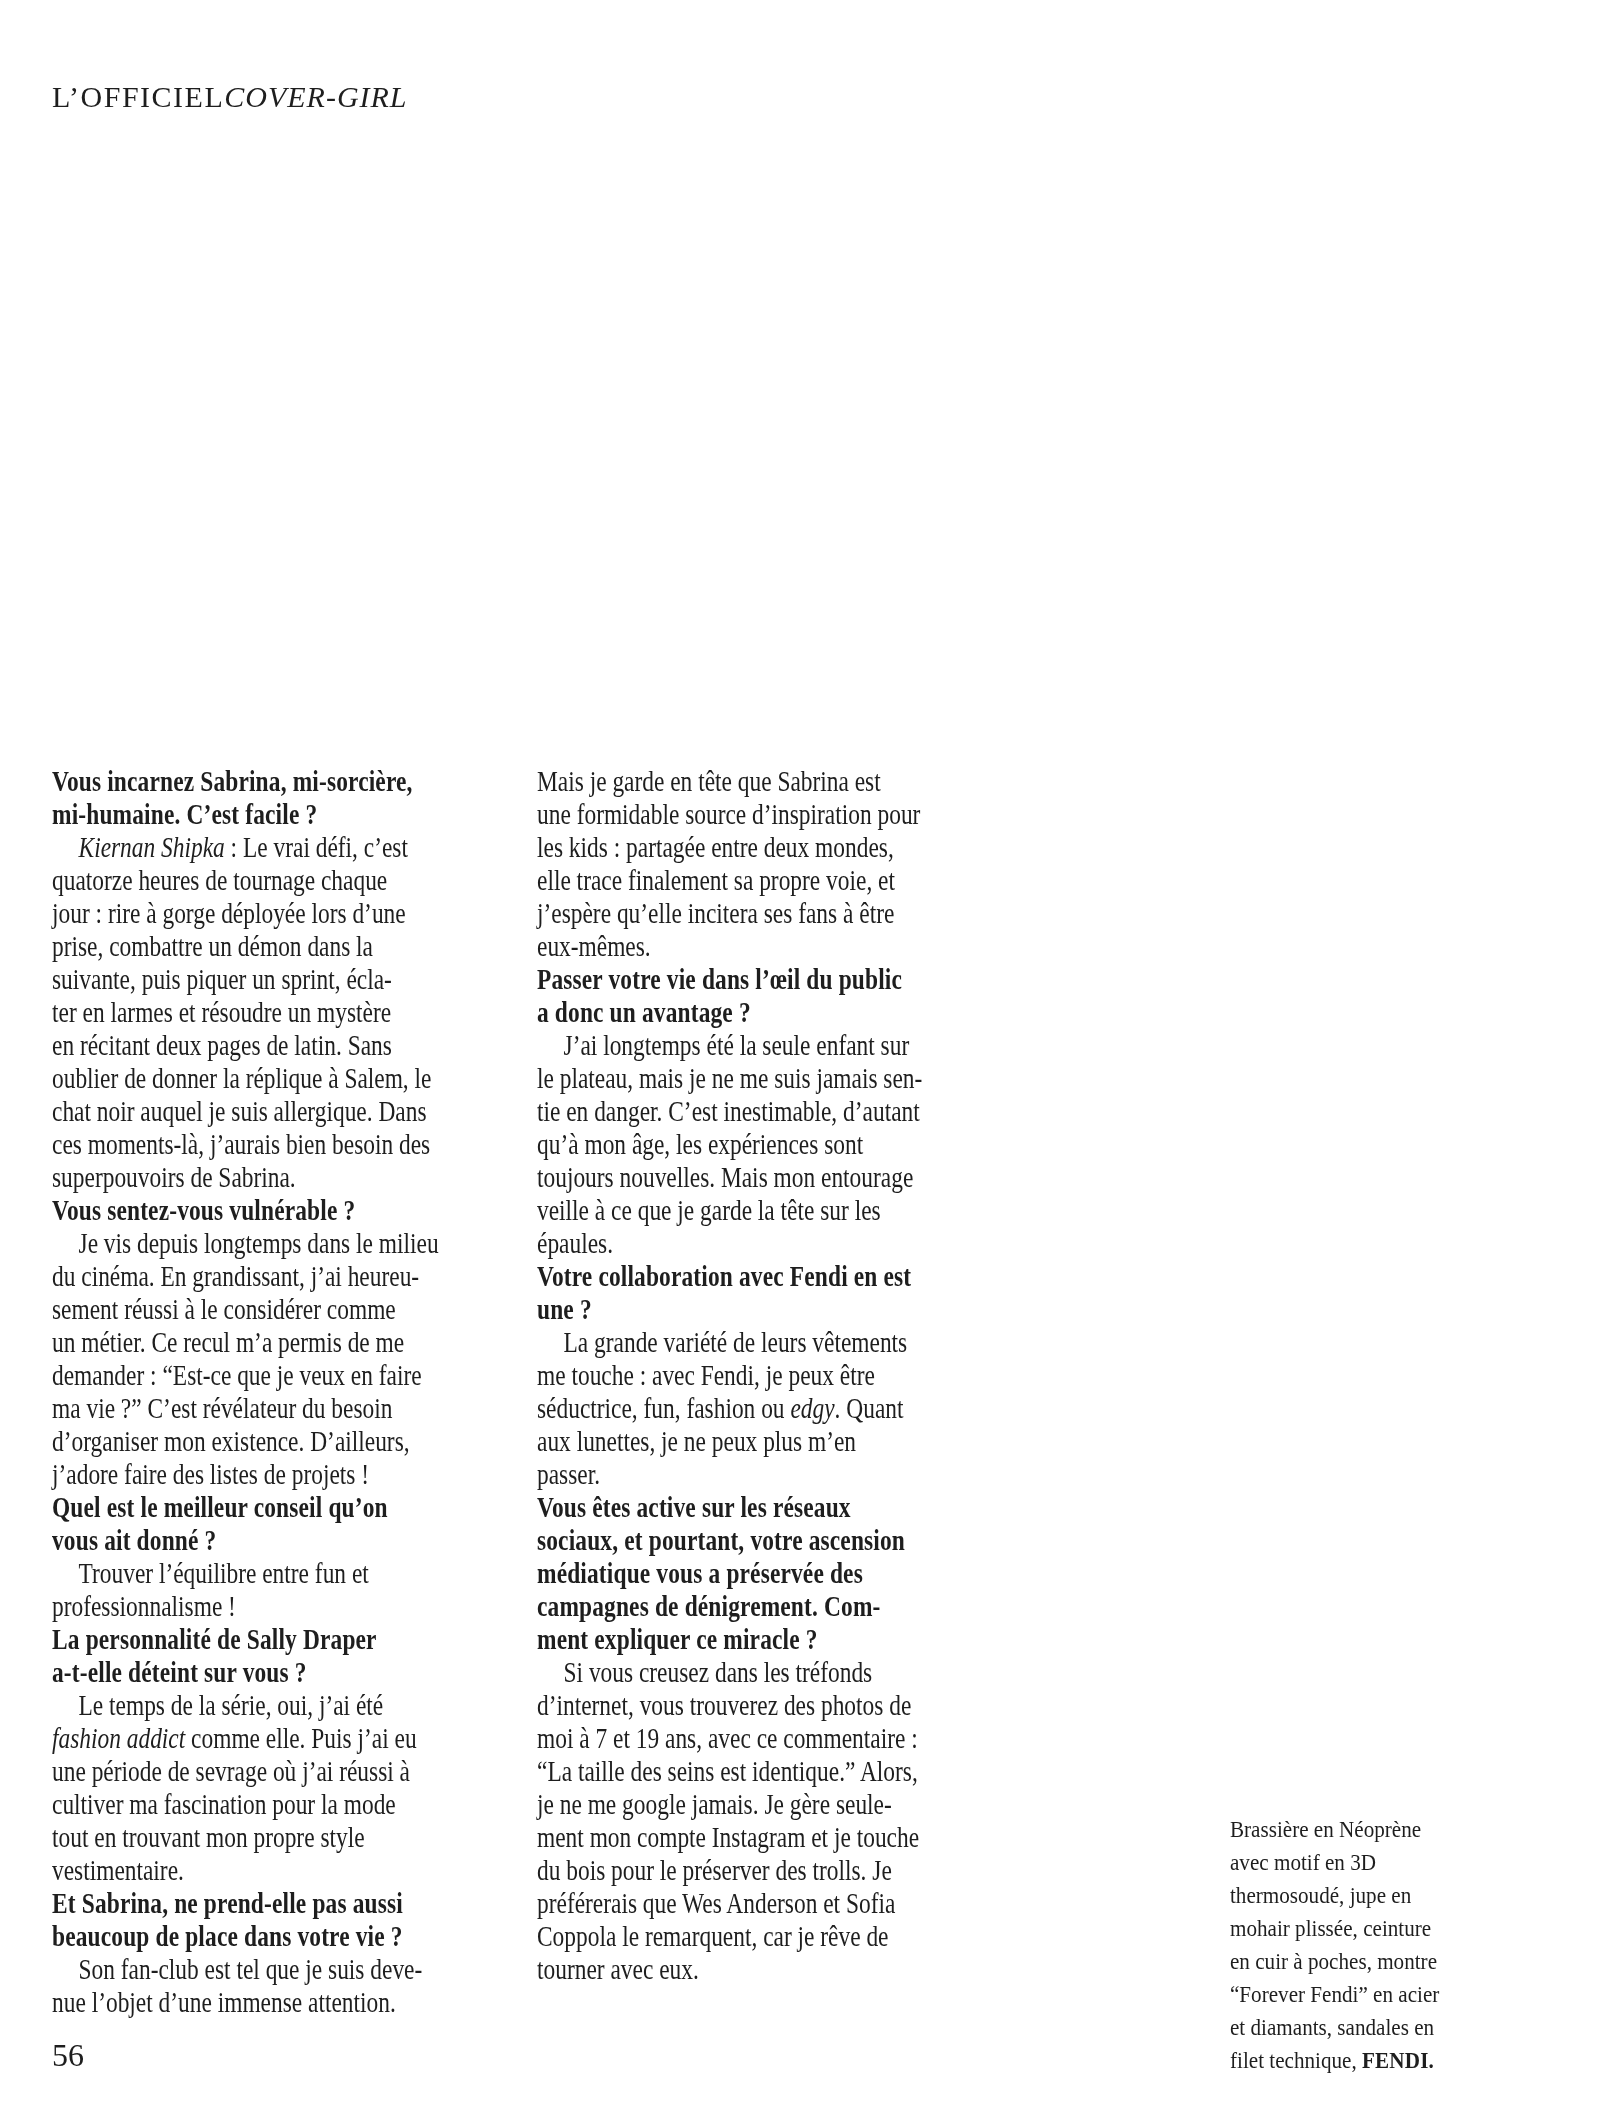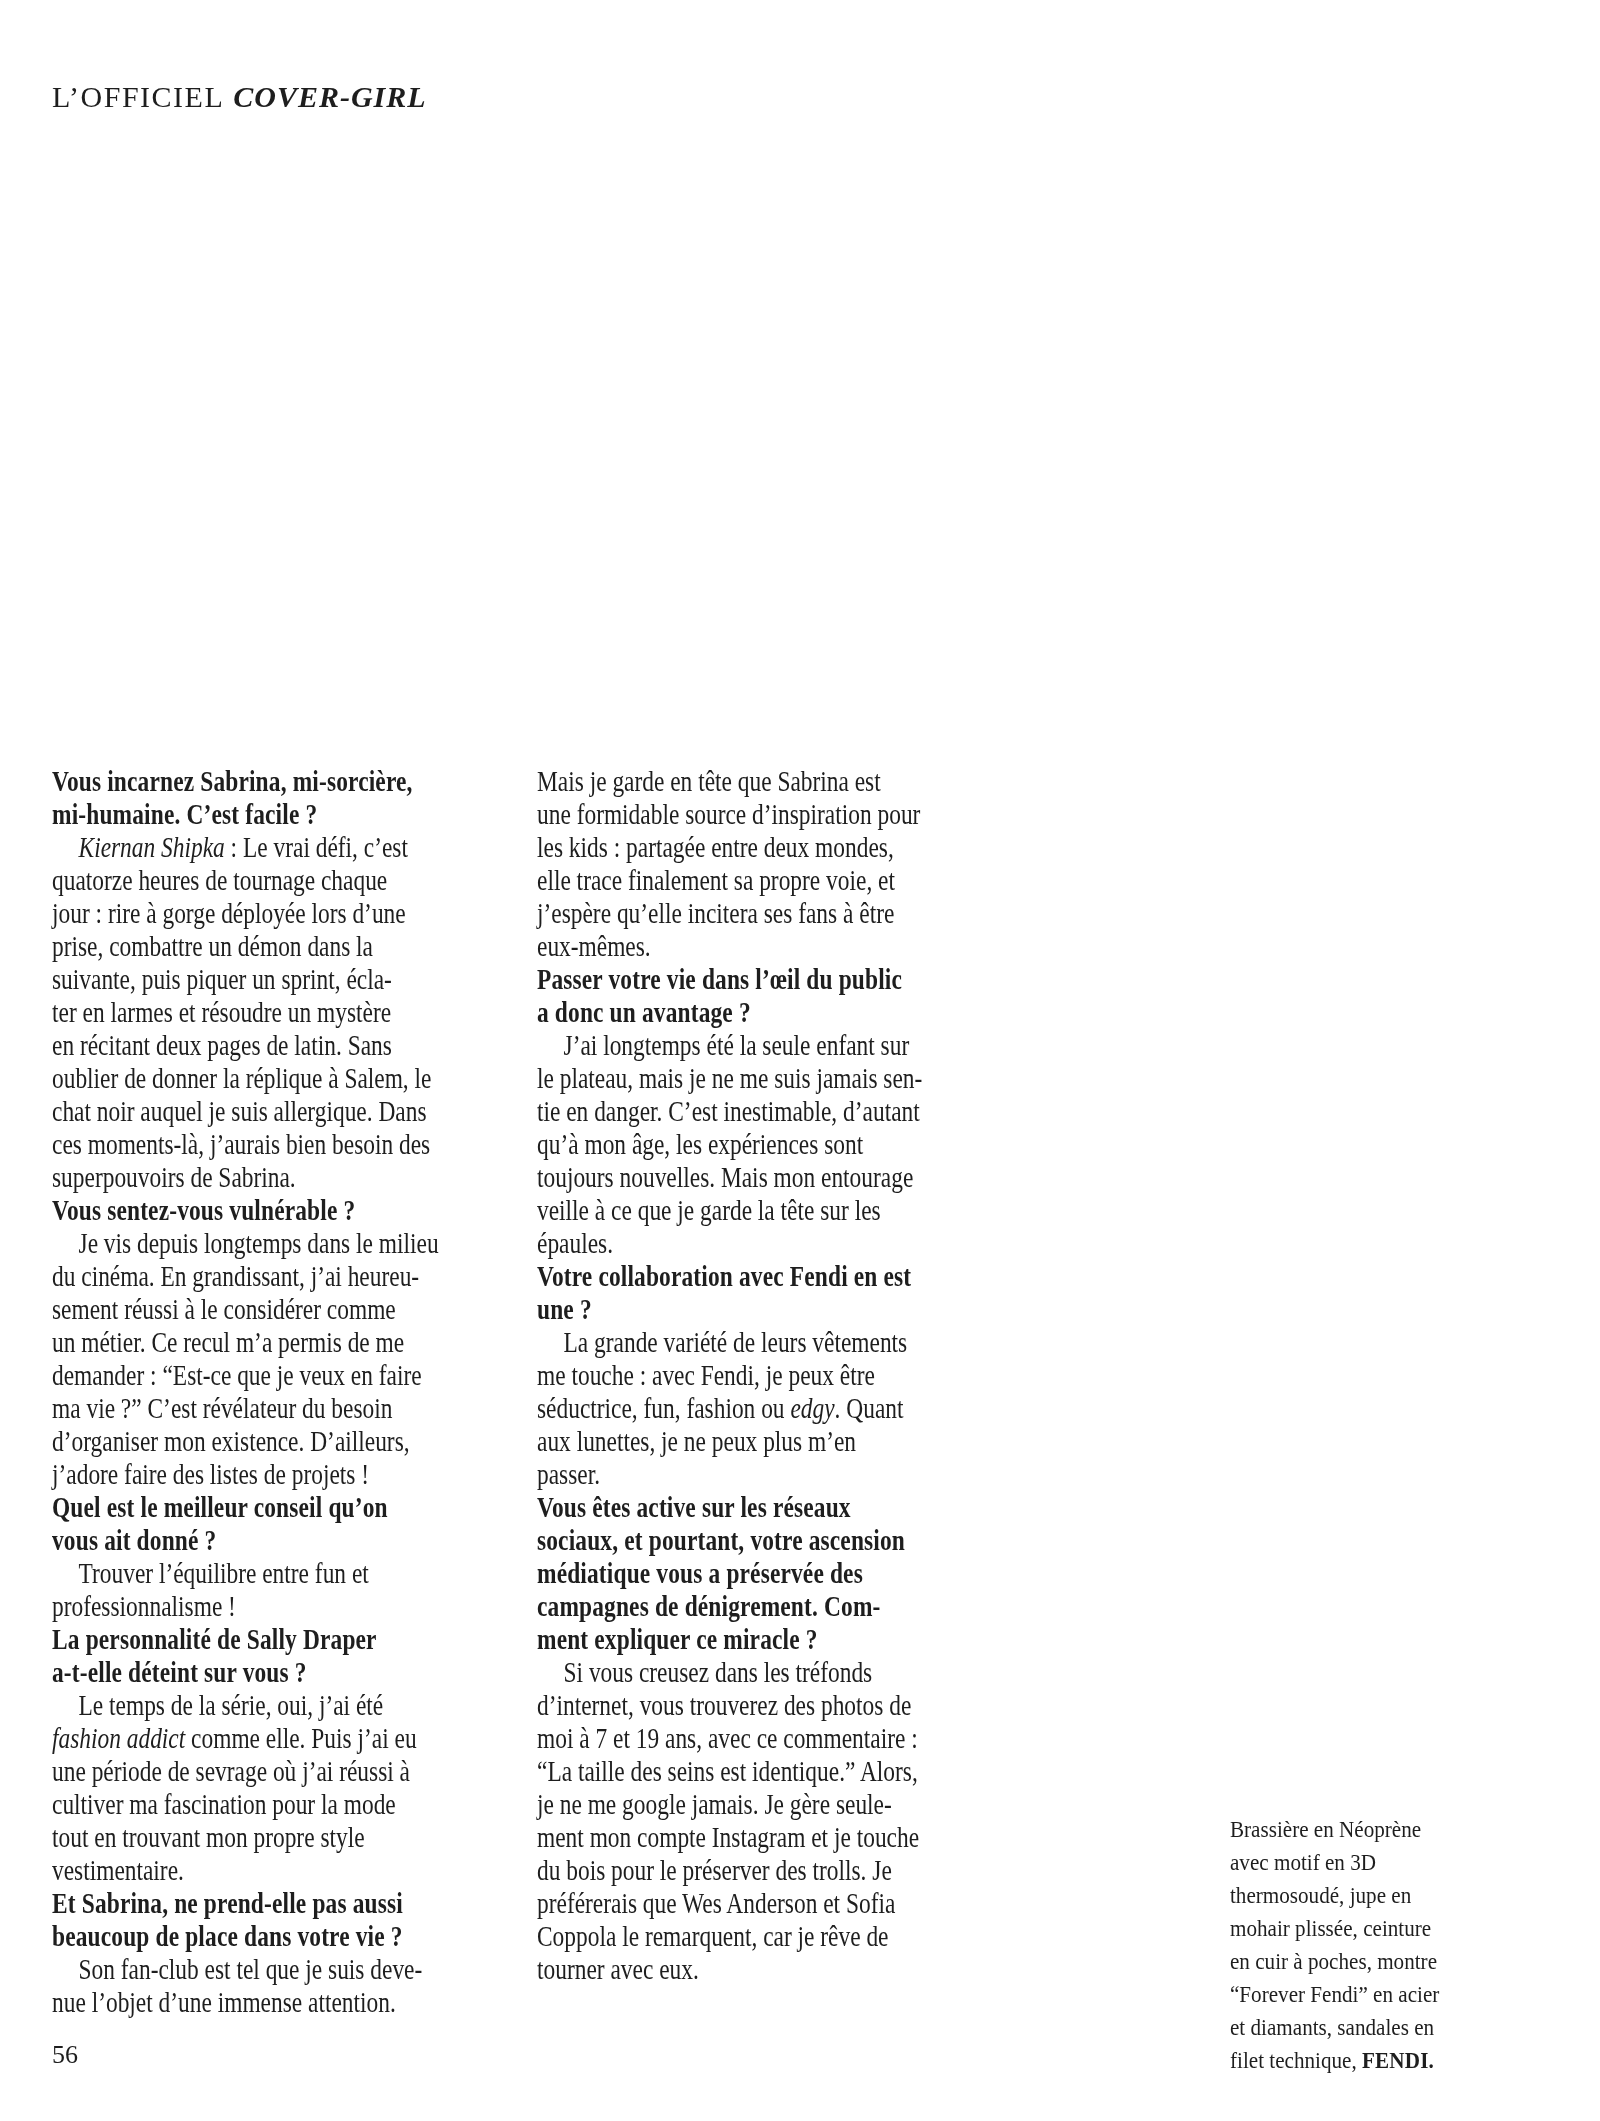--- a/index.html
+++ b/index.html
@@ -15,23 +15,22 @@
   .masthead {
     position: absolute;
     left: 52px;
     top: 80px;
     font-size: 30px;
     line-height: 34px;
     letter-spacing: 1.5px;
     white-space: nowrap;
   }
   .masthead .section {
-    font-weight: 700;
+    font-weight: 400;
     font-style: italic;
-    margin-left: 9px;
     letter-spacing: 1px;
   }
   .column {
     position: absolute;
     top: 764px;
     transform: scaleX(0.78);
     transform-origin: 0 0;
   }
   #col1 { left: 52px; }
   #col2 { left: 537px; }
@@ -51,21 +50,21 @@
     transform-origin: 0 0;
   }
   .caption .line {
     font-size: 24px;
     line-height: 33px;
   }
   .folio {
     position: absolute;
     left: 52px;
     top: 2040px;
-    font-size: 26px;
+    font-size: 32px;
     line-height: 30px;
   }
 </style>
 </head>
 <body>
 
 <header class="masthead">
   <span class="brand">L’OFFICIEL</span><span class="section">COVER-GIRL</span>
 </header>
 

